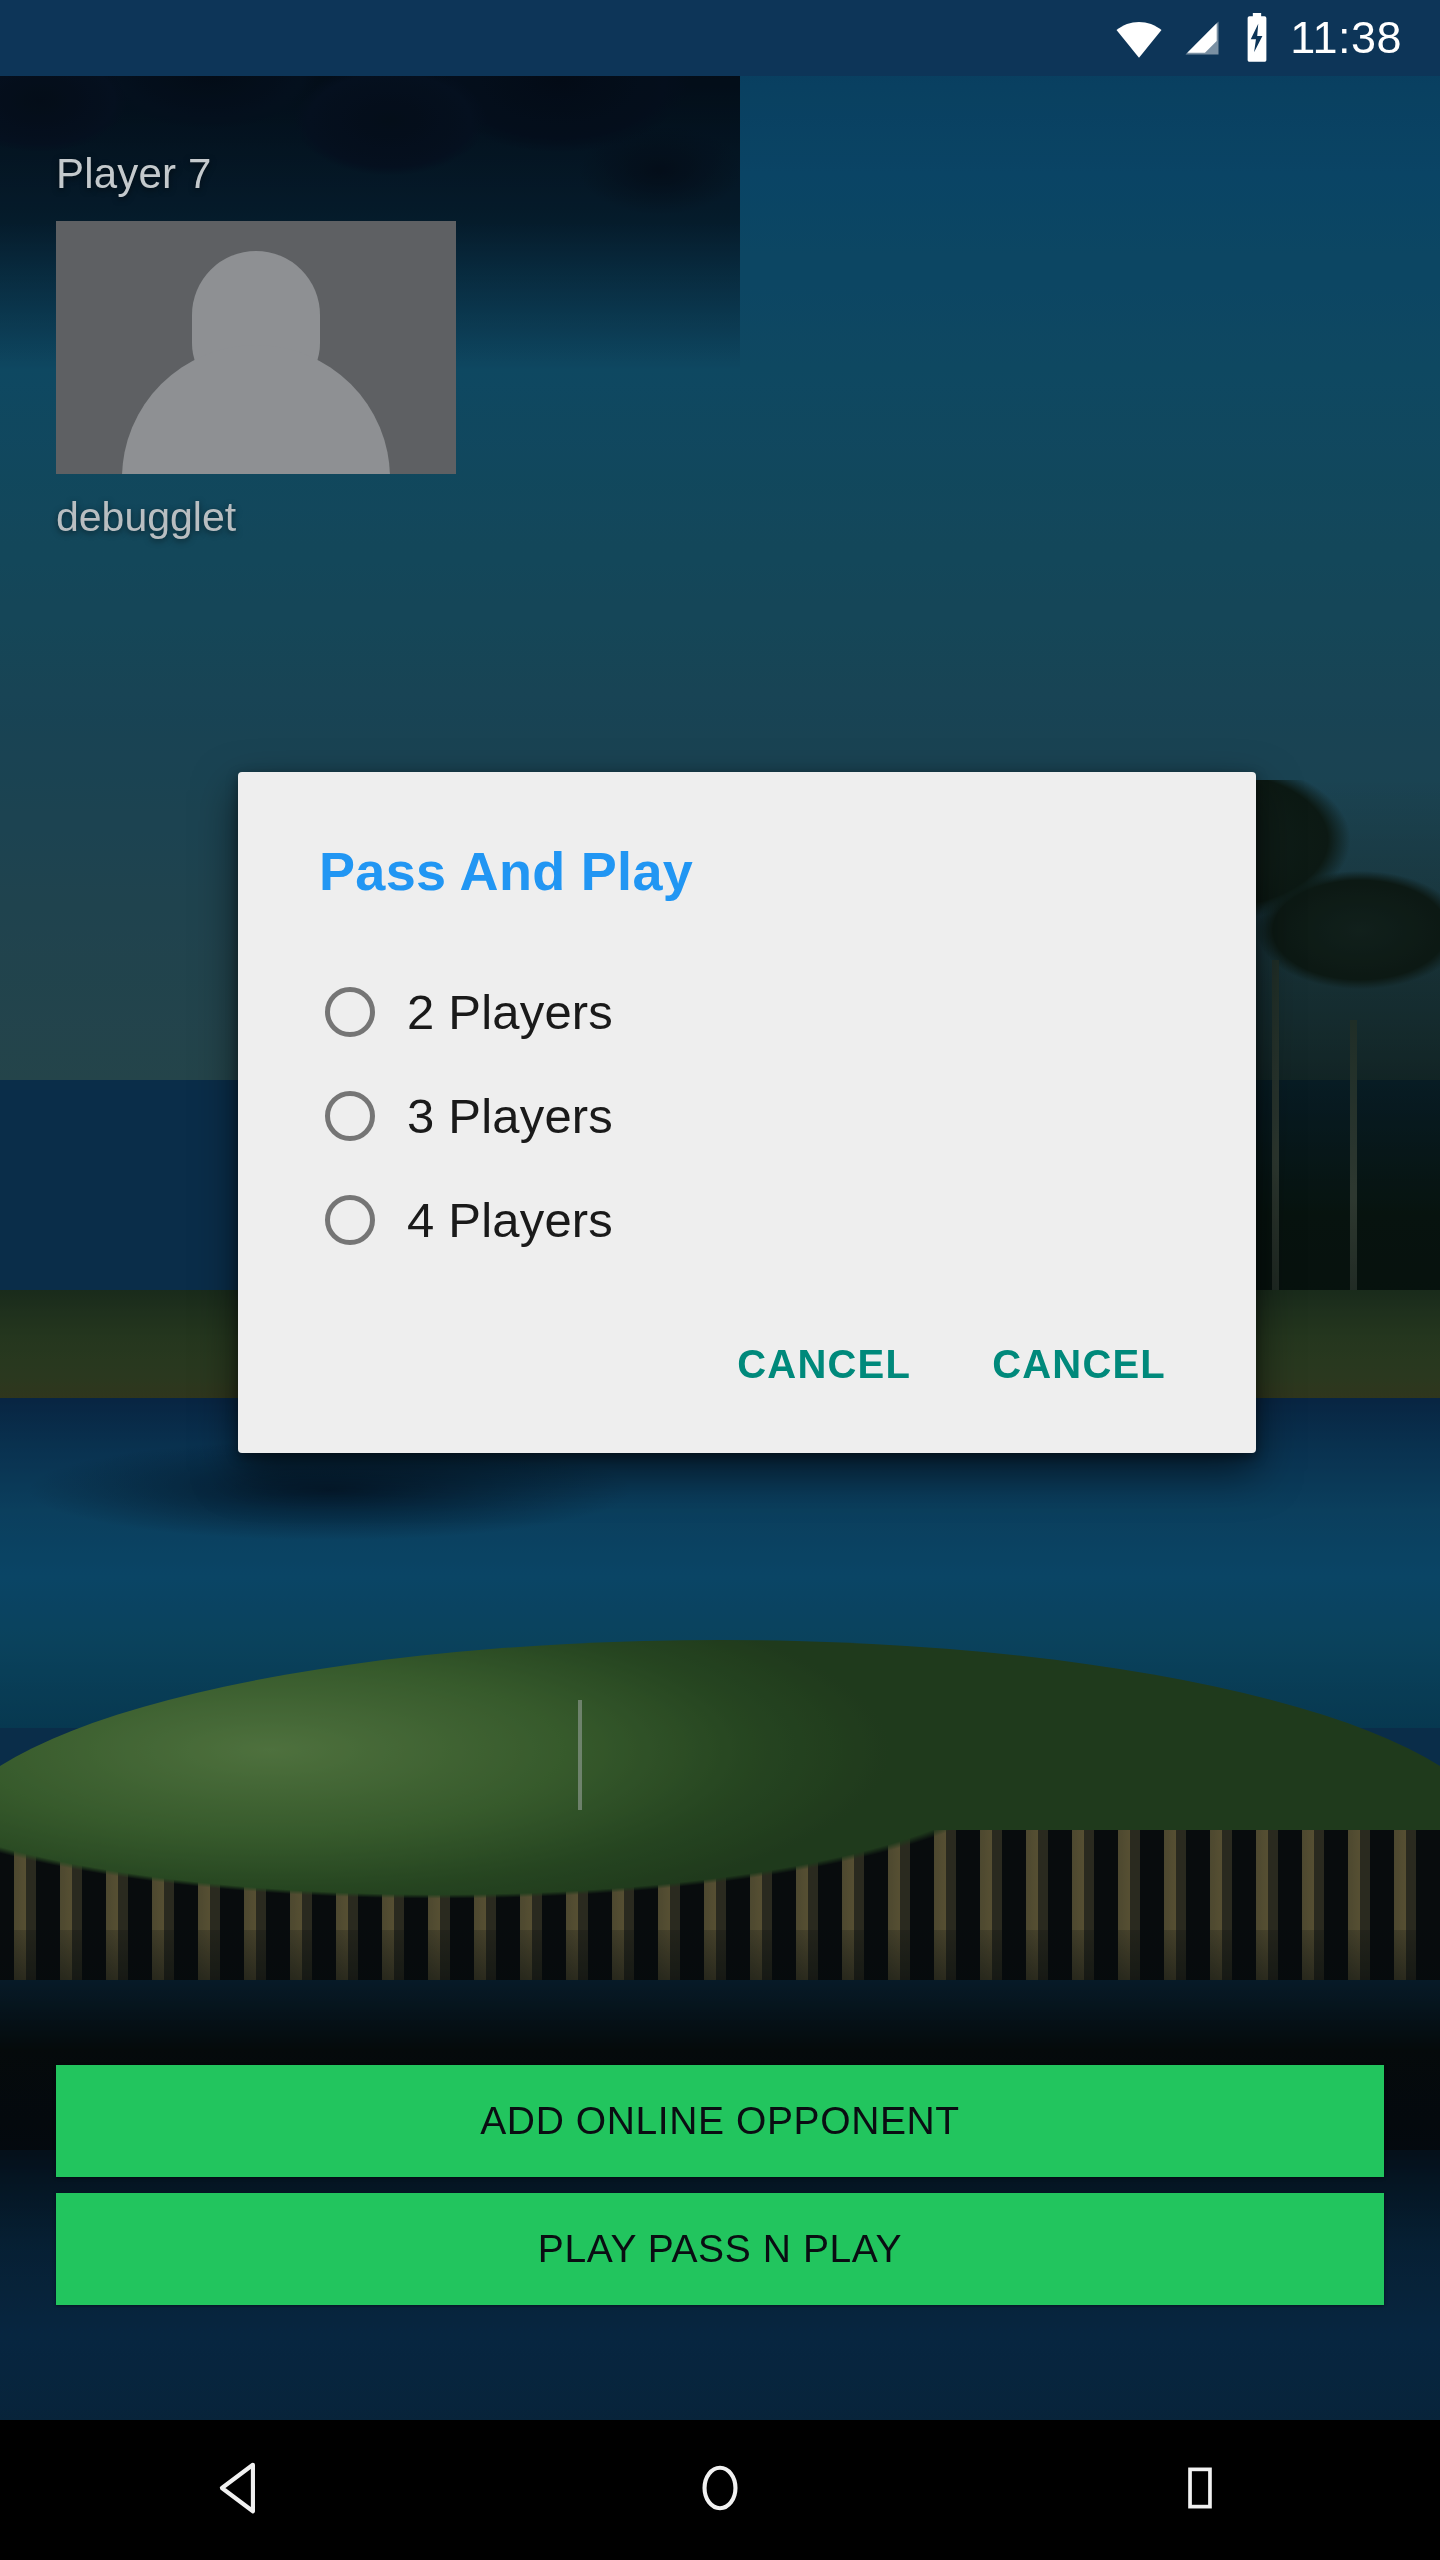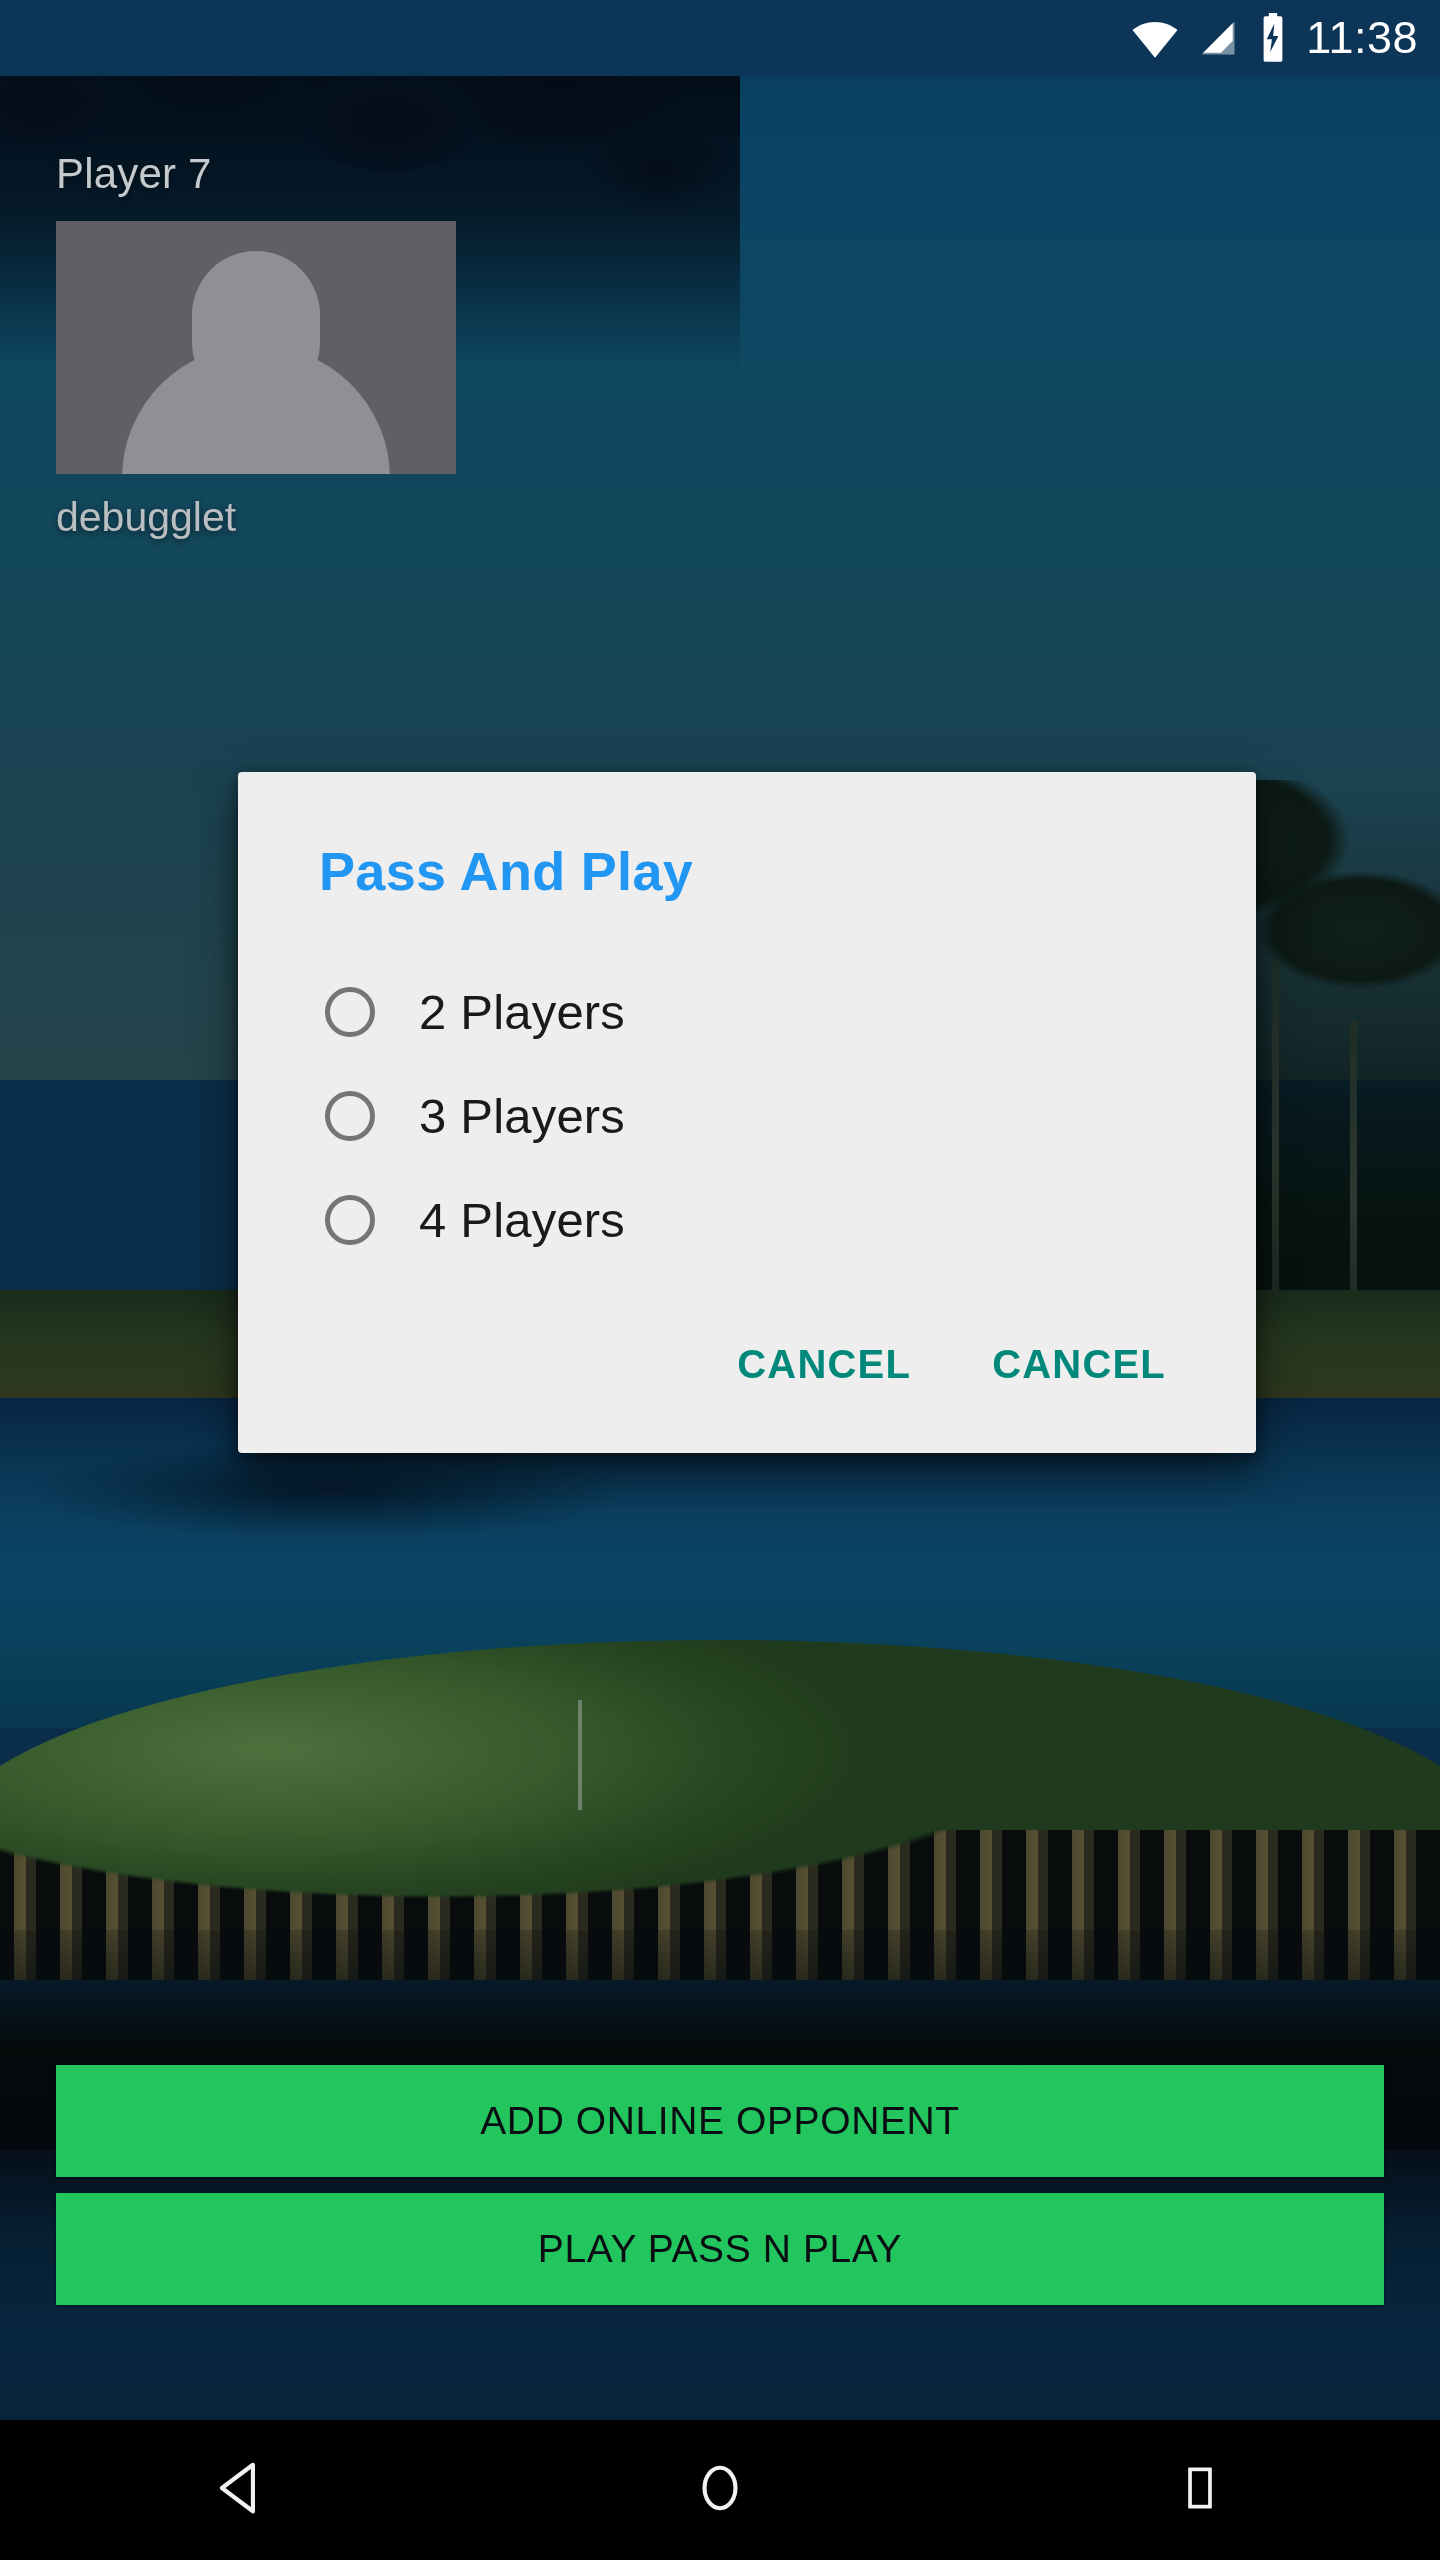--- a/index.html
+++ b/index.html
@@ -130,21 +130,21 @@
   }
 
   
   #statusbar {
     position: absolute;
     left: 0; top: 0; width: 1440px; height: 76px;
     background: #0d3558;
     display: flex;
     align-items: center;
     justify-content: flex-end;
-    padding-right: 22px;
+    padding-right: 38px;
     gap: 16px;
     z-index: 40;
   }
   #statusbar svg { display: block; }
   .clock {
     color: #fff;
     font-size: 45px;
     letter-spacing: 0.5px;
     font-family: "Liberation Sans", sans-serif;
   }
@@ -239,21 +239,21 @@
     font-weight: bold;
     padding: 68px 0 0 81px;
     letter-spacing: .3px;
   }
   .radio-list {
     padding: 58px 0 0 0;
   }
   .radio-row {
     display: flex;
     align-items: center;
-    gap: 44px;
+    gap: 32px;
     height: 104px;
     padding-left: 87px;
     cursor: pointer;
   }
   .radio-mark {
     width: 50px; height: 50px;
     border-radius: 50%;
     border: 5px solid #757575;
     background: transparent;
     flex: 0 0 auto;

